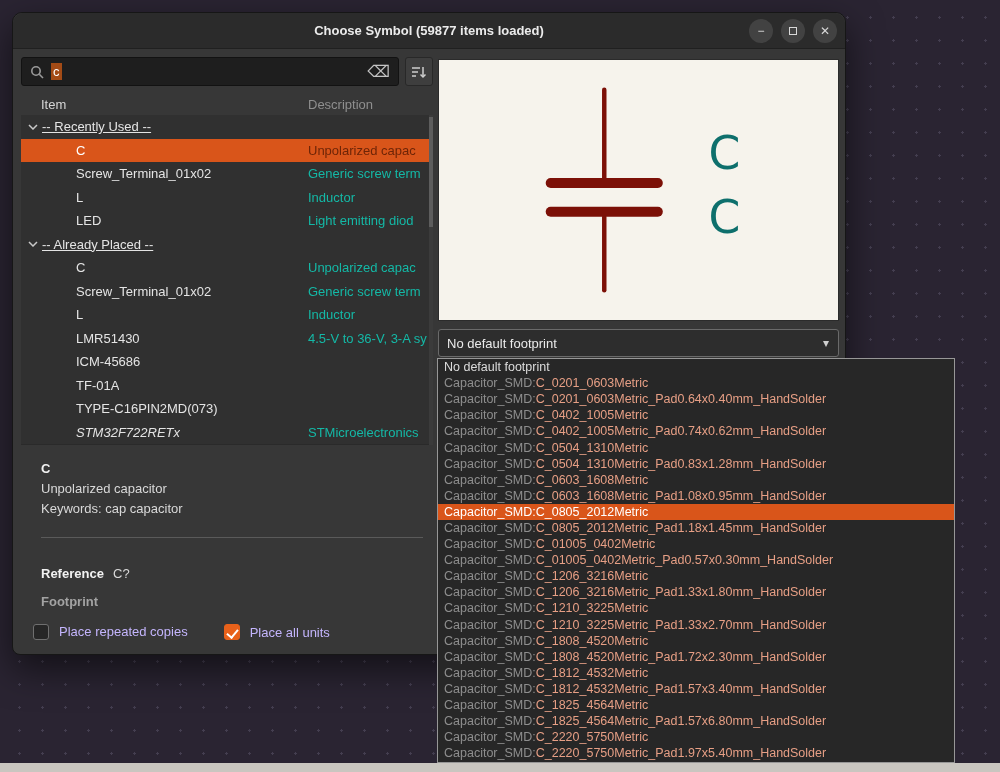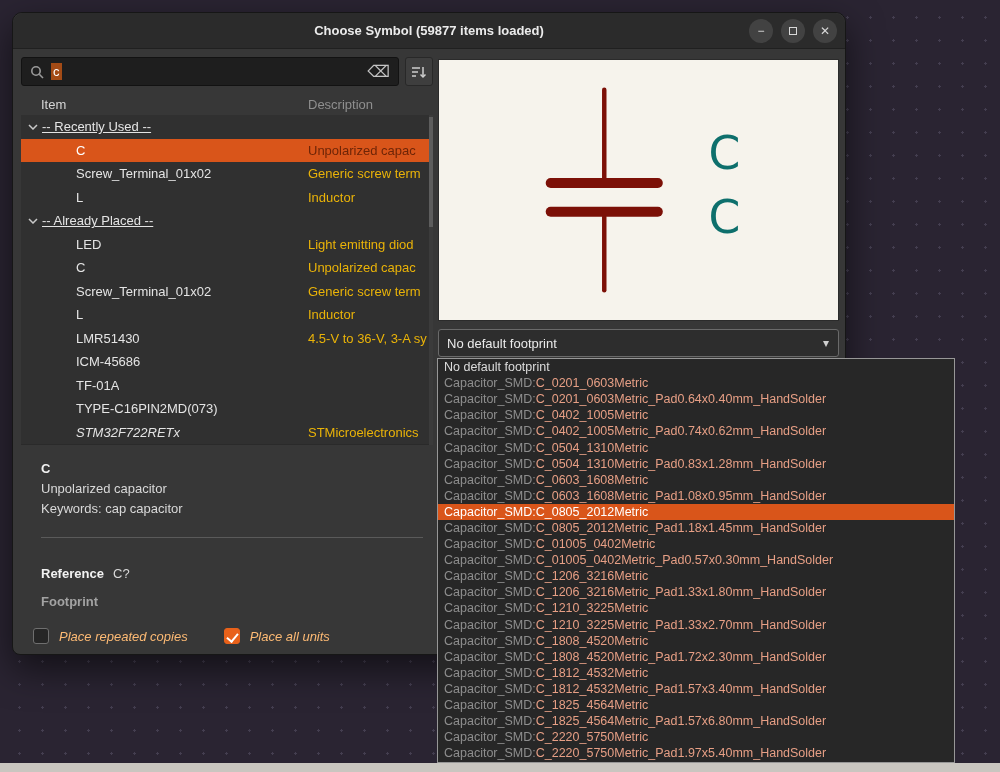--- a/index.html
+++ b/index.html
@@ -63,37 +63,37 @@
   .colhead .c1 { margin-left:20px; color:#d6d6d6; }
   .colhead .c2 { position:absolute; left:287px; color:#8f8f8f; }
 
   .rows { position:absolute; top:66px; left:0; right:0; background:#303030; border-bottom:1px solid #2a2a2a; }
   .trow { height:23.5px; display:flex; align-items:center; position:relative; font-size:13px; color:#e4e4e4; }
   .trow.sel { background:#d9551a; }
   .chev { margin-left:7px; width:10px; height:6px; stroke:#c8c8c8; fill:none; stroke-width:1.5; flex:none; }
   .glabel { margin-left:4px; white-space:nowrap;text-decoration:underline; }
   .iname { margin-left:55px; white-space:nowrap; overflow:hidden; max-width:228px; }
   .iname.em { font-style:italic; }
-  .idesc { position:absolute; left:287px; right:1px; color:#eab308; white-space:nowrap; overflow:hidden; }
+  .idesc { position:absolute; left:287px; right:1px; color:#14b8a6; white-space:nowrap; overflow:hidden; }
   .trow.sel .iname { color:#ffffff; }
   .trow.sel .idesc { color:#6e2507; }
 
   .scrolltrack { position:absolute; top:66px; right:0; width:4px; height:330px; background:#3b3b3b; }
   .scrollthumb { position:absolute; top:2px; left:0; width:4px; height:110px; background:#5d5d5d; }
 
   .details { position:absolute; top:410px; left:20px; right:10px; font-size:13px; color:#d9d9d9; }
   .dname { font-weight:bold; line-height:20px; color:#f2f2f2; }
   .ddesc, .dkeys { line-height:20px; }
   .divider { height:1px; background:#5a5a5a; margin-top:18px; width:382px; }
   .dref { margin-top:26px; line-height:20px; display:flex; }
   .dref .lab { font-weight:bold; color:#f2f2f2; width:62px; }
   .dref .val { margin-left:10px; }
   .dfoot { margin-top:8px; line-height:20px; font-weight:bold; color:#a3a3a3; }
 
-  .opts { position:absolute; left:12px; right:0; bottom:2px; height:20px; display:flex; align-items:flex-end; font-size:13px; color:#fdba74;font-style:italic; }
+  .opts { position:absolute; left:12px; right:0; bottom:2px; height:20px; display:flex; align-items:flex-start; font-size:13px; color:#c4b5fd; }
   .cb { width:16px; height:16px; border:1px solid #6f6f6f; background:#262626; border-radius:3px; flex:none; }
   .cb.on { background:#e8611a; border-color:#e8611a; position:relative; }
   .cb.on::after {
     content:""; position:absolute; left:4.5px; top:1.5px; width:5px; height:9px;
     border:solid #fff; border-width:0 2px 2px 0; transform:rotate(40deg);
   }
   .optlabel { margin-left:10px; }
   .opt2 { margin-left:36px; display:flex; align-items:center; }
 
   
@@ -183,29 +183,29 @@
         <span class="idesc">Unpolarized capac</span>
       </div>
       <div class="trow item">
         <span class="iname">Screw_Terminal_01x02</span>
         <span class="idesc">Generic screw term</span>
       </div>
       <div class="trow item">
         <span class="iname">L</span>
         <span class="idesc">Inductor</span>
       </div>
+      <div class="trow item">
+        <span class="iname">LED</span>
+        <span class="idesc">Light emitting diod</span>
+      </div>
       <div class="trow group">
         <svg class="chev" viewBox="0 0 10 6">
             <polyline points="1,1 5,5 9,1"></polyline>
           </svg>
         <span class="glabel">-- Already Placed --</span>
-      </div>
-      <div class="trow item">
-        <span class="iname">LED</span>
-        <span class="idesc">Light emitting diod</span>
       </div>
       <div class="trow item">
         <span class="iname">C</span>
         <span class="idesc">Unpolarized capac</span>
       </div>
       <div class="trow item">
         <span class="iname">Screw_Terminal_01x02</span>
         <span class="idesc">Generic screw term</span>
       </div>
       <div class="trow item">

